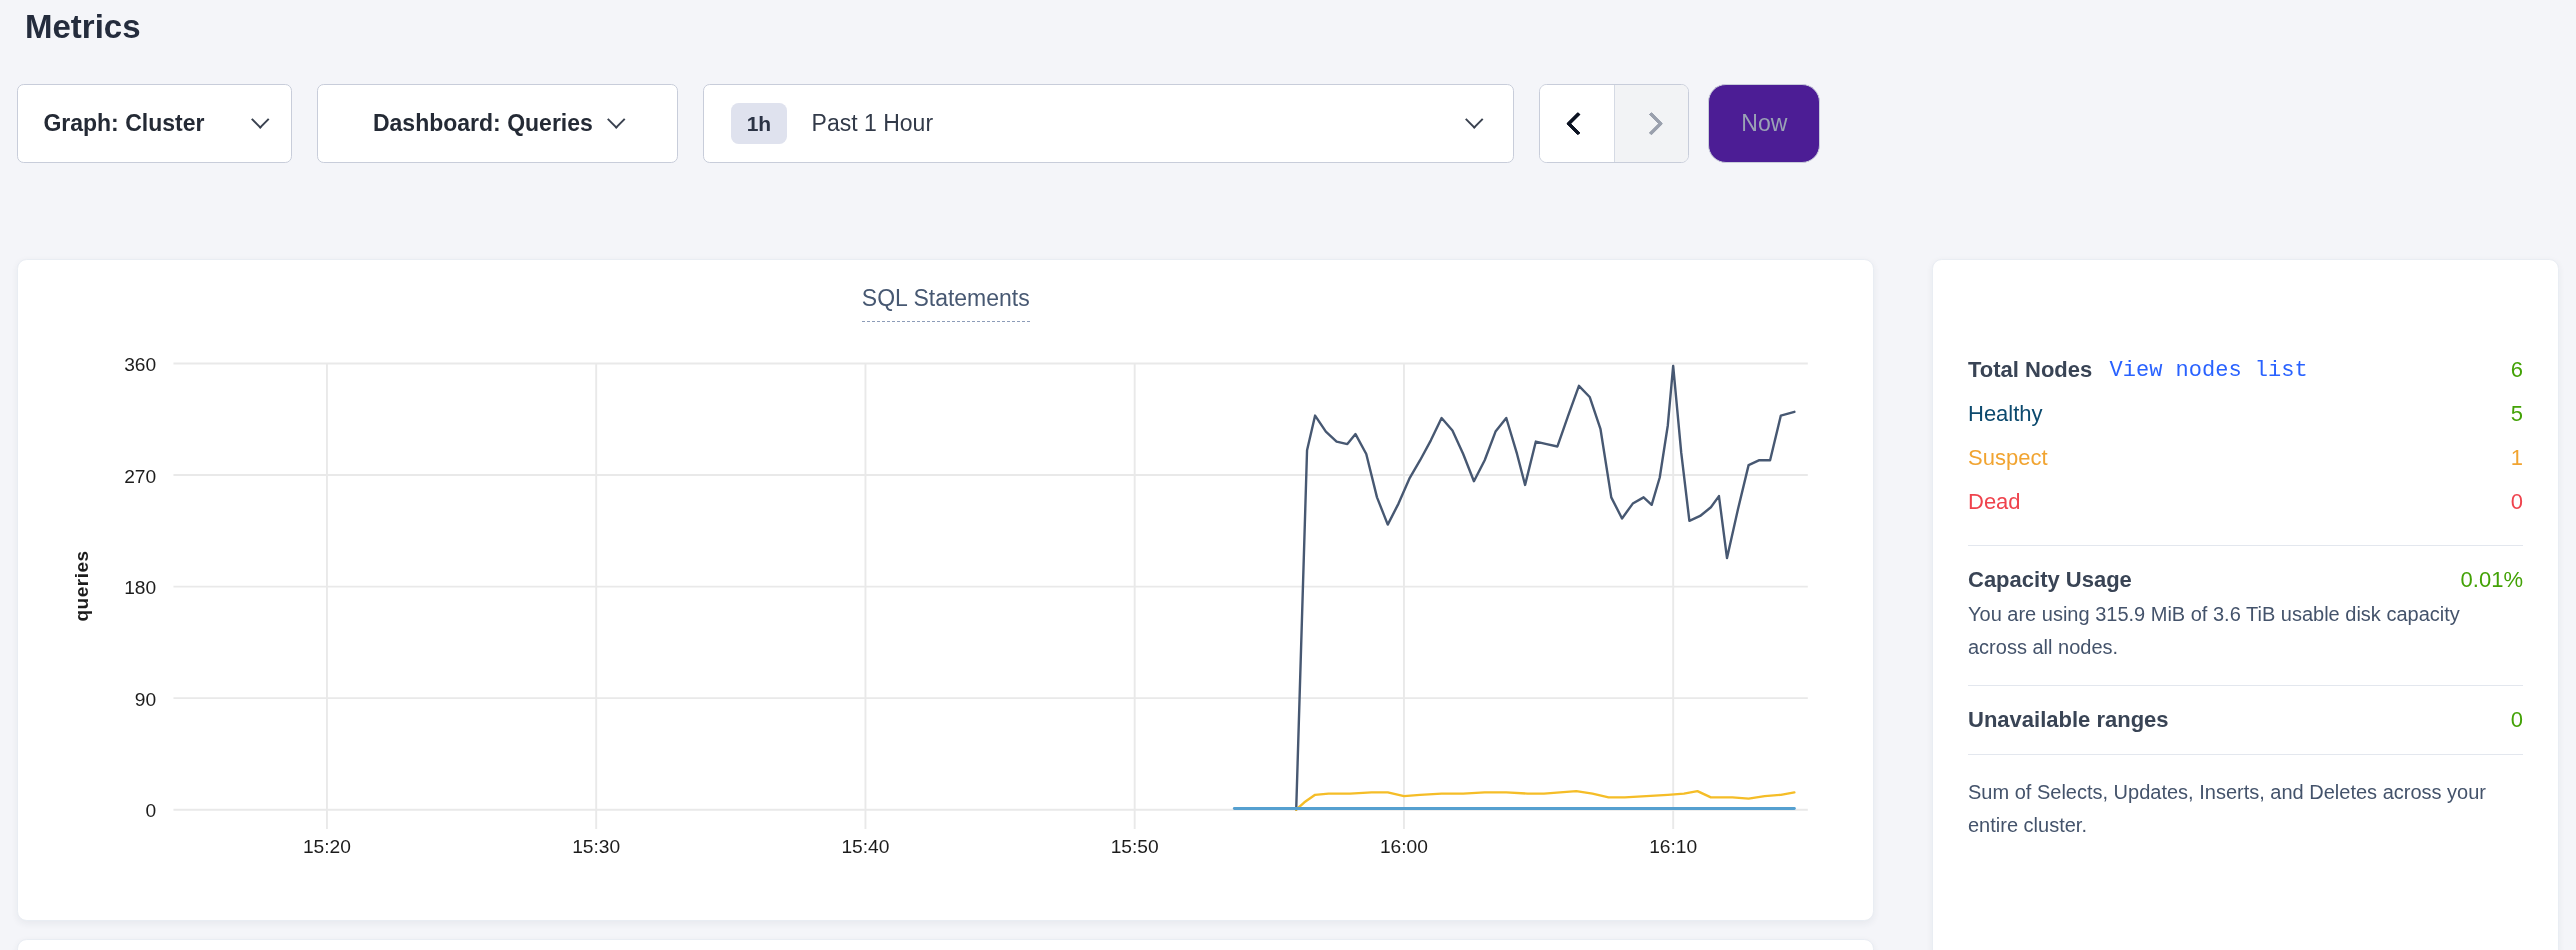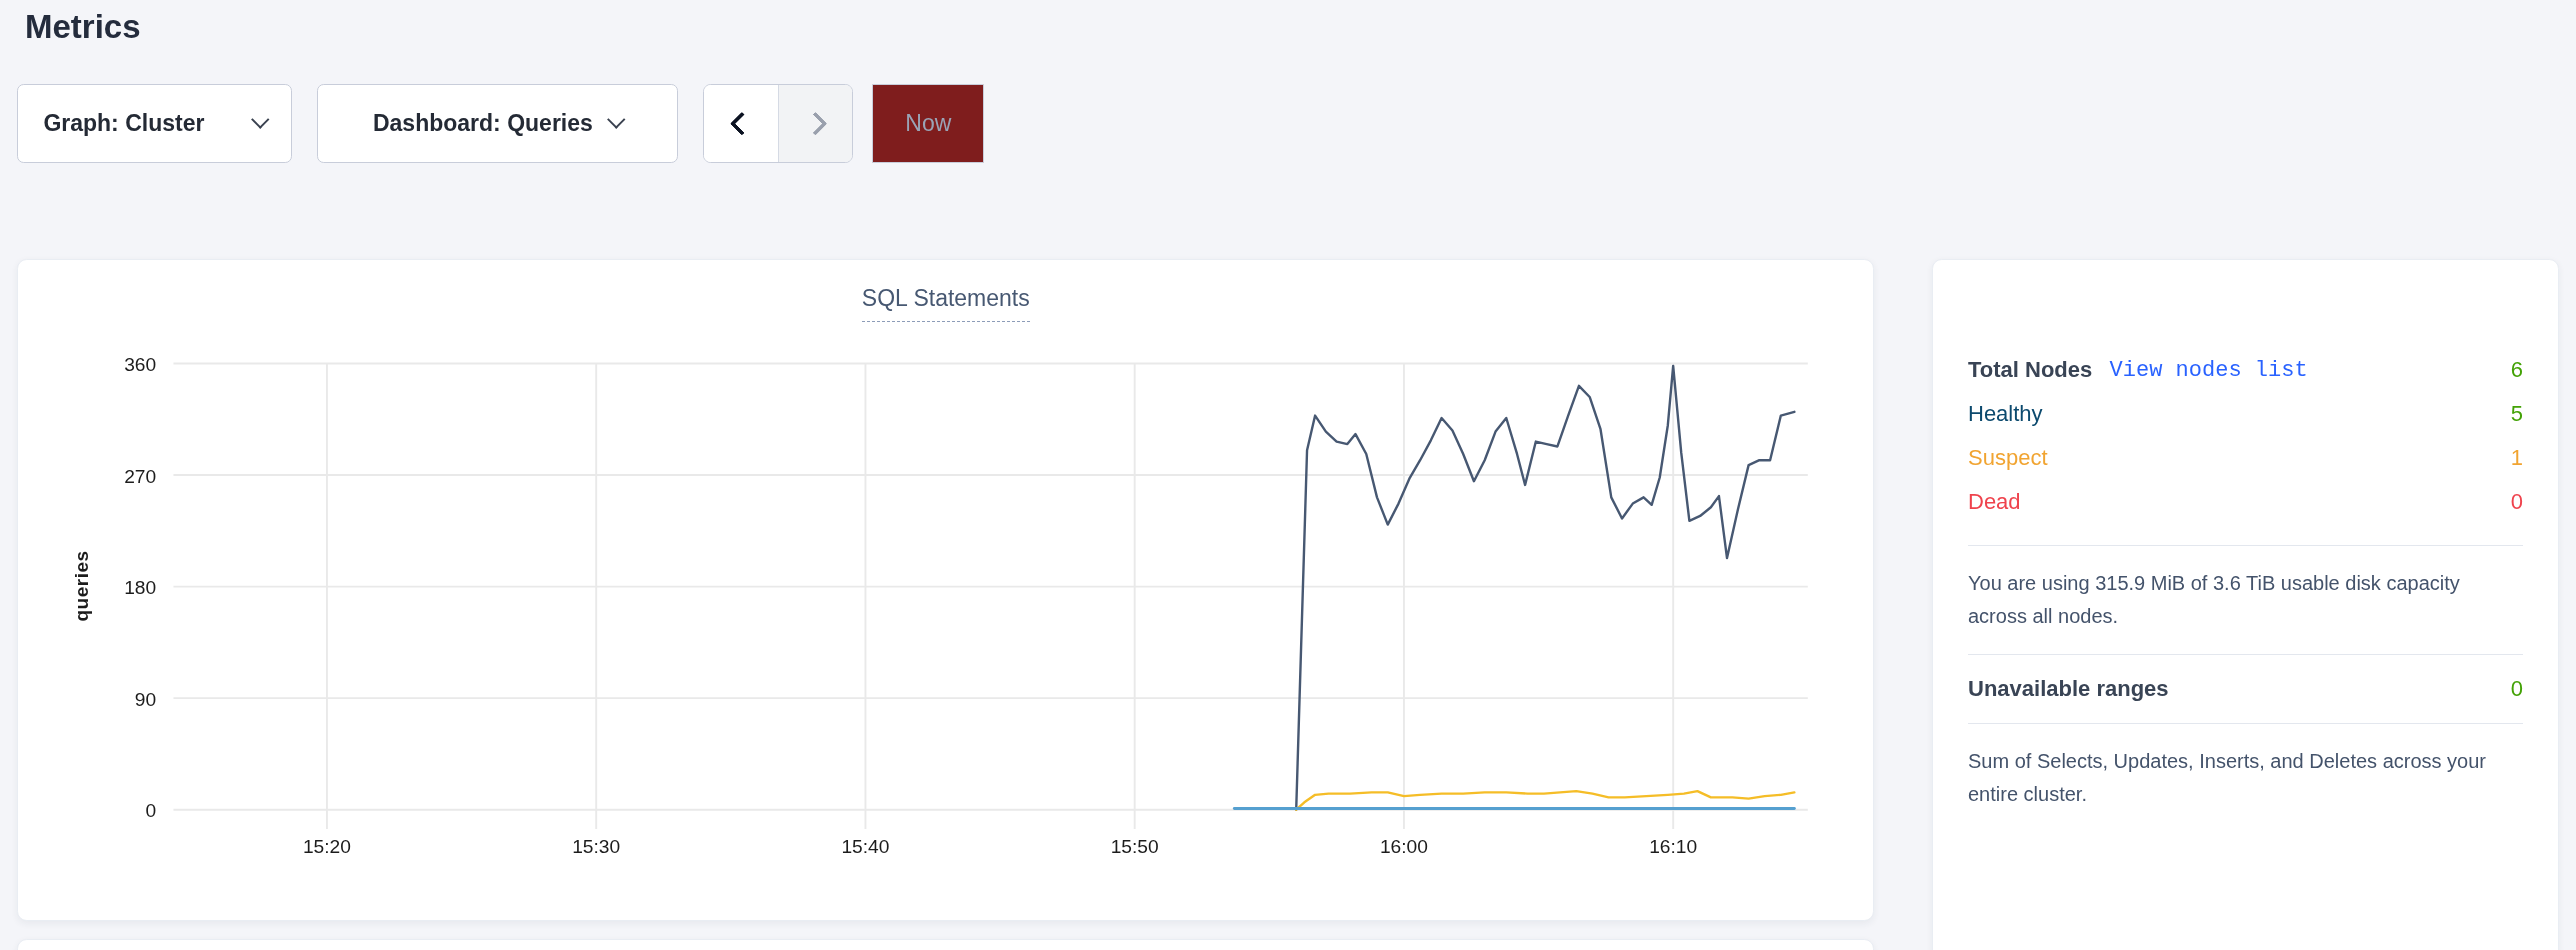--- a/index.html
+++ b/index.html
@@ -47,21 +47,21 @@
   .arrow-half.next { background:#f2f3f5; border-left:1.9px solid #d5dae4; cursor:default; }
   .chev-left {
     width:17.3px; height:17.3px; border-right:4.8px solid #0c1322; border-bottom:4.8px solid #0c1322;
     transform:rotate(135deg); border-radius:1.9px;
   }
   .chev-right {
     width:17.3px; height:17.3px; border-right:4.8px solid #9aa0ad; border-bottom:4.8px solid #9aa0ad;
     transform:rotate(-45deg); border-radius:1.9px;
   }
   .now-btn {
-    width:112px; height:79px; background:#7f1d1d; border:1.9px solid #c8cdda; border-radius:1px;
+    width:112px; height:79px; background:#4c1d95; border:1.9px solid #c8cdda; border-radius:18px;
     font-size:23px; color:#9aa3b5; display:flex; align-items:center; justify-content:center;
   }
 
   
   .card {
     position:absolute; background:#fff; border-radius:9.6px;
     border:1px solid #e9edf3; box-shadow:0 2.9px 7.7px rgba(40,50,70,0.06);
   }
   .chart-card { left:17.3px; top:259px; width:1857px; height:662px; }
   .summary-card { left:1932px; top:259px; width:627px; height:749px; padding:27px 35px 0; }
@@ -98,20 +98,25 @@
 
   <div class="page-title">Metrics</div>
 
   <div class="toolbar">
     <div class="tb-box dd-graph">
       <span class="dd-label">Graph: Cluster</span>
       <span class="chev"></span>
     </div>
     <div class="tb-box dd-dashboard">
       <span class="dd-label">Dashboard: Queries</span>
+      <span class="chev"></span>
+    </div>
+    <div class="tb-box time-picker">
+      <span class="time-badge">1h</span>
+      <span class="time-label">Past 1 Hour</span>
       <span class="chev"></span>
     </div>
     <div class="arrow-group">
       <div class="arrow-half prev">
         <span class="chev-left"></span>
       </div>
       <div class="arrow-half next">
         <span class="chev-right"></span>
       </div>
     </div>
@@ -169,20 +174,24 @@
         <span class="srow-value" style="color: rgb(241, 164, 49);">1</span>
       </div>
       <div class="srow">
         <span style="color: rgb(239, 67, 77);">Dead</span>
         <span class="srow-value" style="color: rgb(239, 67, 77);">0</span>
       </div>
     </div>
 
     <div class="divider"></div>
 
+    <div class="sec-row">
+      <span class="srow-label-bold">Capacity Usage</span>
+      <span class="srow-value" style="color: rgb(67, 162, 6);">0.01%</span>
+    </div>
     <div class="sec-desc">You are using 315.9 MiB of 3.6 TiB usable disk capacity across all nodes.</div>
 
     <div class="divider"></div>
 
     <div class="sec-row">
       <span class="srow-label-bold">Unavailable ranges</span>
       <span class="srow-value" style="color: rgb(67, 162, 6);">0</span>
     </div>
 
     <div class="divider"></div>

